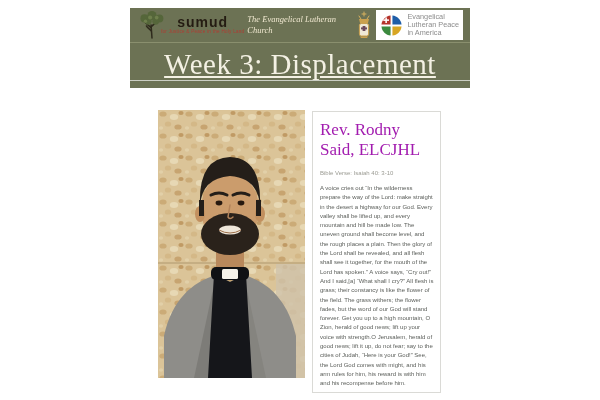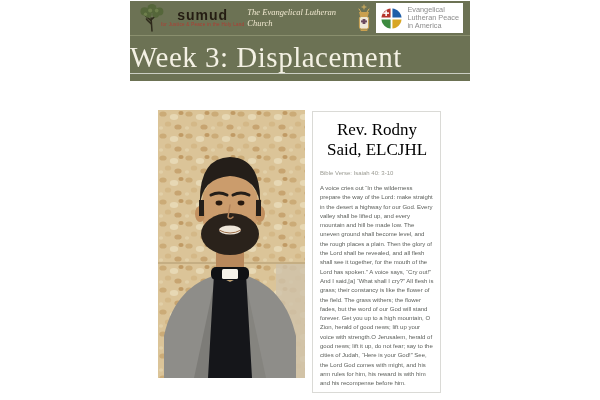--- a/index.html
+++ b/index.html
@@ -4,21 +4,21 @@
 <style>
   * { margin:0; padding:0; box-sizing:border-box; }
   html,body { background:#ffffff; }
   #page {
     position:relative; width:600px; height:400px; background:#ffffff;
     font-family:"Liberation Sans", sans-serif; overflow:hidden;
   }
 
   
   .header {
-    position:absolute; left:130px; top:1px; width:340px;
+    position:absolute; left:130px; top:8px; width:340px;
     background:#6c7254;
   }
   .logo-row {
     display:flex; align-items:center; height:35px; padding:0 7px;
     border-bottom:1px solid #8a8f6e;
   }
   .sumud { display:flex; align-items:center; }
   .sumud svg { display:block; margin-right:-6px; }
   .sumud-text { display:flex; flex-direction:column; align-items:center; }
   .sumud-word {
@@ -38,21 +38,21 @@
   .elca-box {
     background:#ffffff; height:30px; padding:2px 4px;
     display:flex; align-items:center; gap:4px;justify-content:flex-end;
   }
   .elca-name {
     font-size:7.3px; line-height:8.3px; color:#8c8c8c;
   }
   .banner { position:relative; height:45px; }
   .banner-title {
     font-family:"Liberation Serif", serif; font-size:29px; line-height:42px;
-    color:#f4f1e4; letter-spacing:.5px;
+    color:#f4f1e4; text-align:center; letter-spacing:.5px;text-decoration:underline;
   }
   .banner-rule {
     position:absolute; left:0; right:0; bottom:7px; height:1px;
     background:rgba(255,255,255,.65);
   }
 
   
   .photo {
     position:absolute; left:158px; top:110px; width:147px; height:268px;
     overflow:hidden;
@@ -60,21 +60,21 @@
   .photo svg { display:block; }
 
   
   .card {
     position:absolute; left:312px; top:111px; width:129px; height:282px;
     background:#ffffff; border:1px solid #dadad6; padding:8px 6px 6px 7px;
     overflow:hidden;
   }
   .profile-name {
     font-family:"Liberation Serif", serif; font-size:17px; line-height:20px;
-    color:#000000; font-weight:normal;text-align:center;
+    color:#a21caf; font-weight:normal;
   }
   .bible-verse {
     margin-top:10px; font-size:6px; line-height:7px; color:#9b9b93;
   }
   .scripture {
     margin-top:7px; font-size:6px; line-height:9.3px; color:#5d605c;
   }
 </style>
 </head>
 <body>

